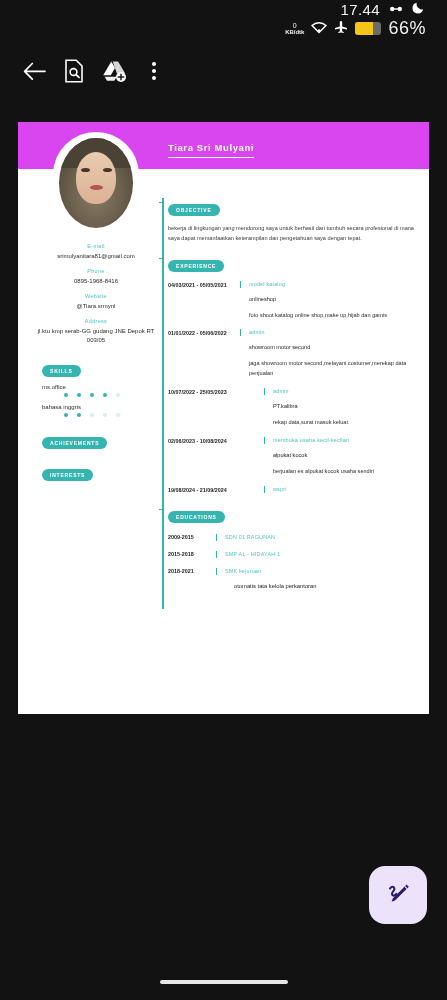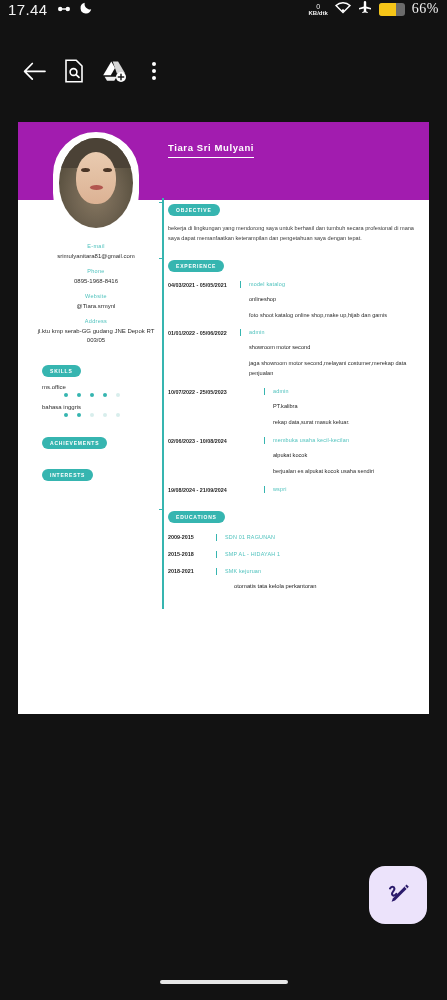--- a/index.html
+++ b/index.html
@@ -6,35 +6,35 @@
   html, body {
     width: 447px; height: 1000px;
     background: #121212;
     font-family: "Liberation Sans", sans-serif;
     overflow: hidden;
   }
   .phone { position: relative; width: 447px; height: 1000px; background: #121212; }
 
   
   .statusbar {
-    height: 44px; display: flex; align-items: flex-start;
-    padding: 0 8px; color: #f2f2f2;
+    height: 44px; display: flex; align-items: flex-end;
+    padding: 0 21px; color: #f2f2f2; flex-direction: column;
   }
   .sb-left { display: flex; align-items: center; gap: 9px; }
   .sb-time { font-size: 15px; letter-spacing: .4px; font-weight: 400; }
   .sb-right { margin-left: auto; display: flex; align-items: center; gap: 7px; }
   .sb-net { display: flex; flex-direction: column; align-items: center; line-height: 1; }
   .sb-net .n1 { font-size: 7px; }
   .sb-net .n2 { font-size: 6px; font-weight: bold; }
   .sb-batt {
     width: 26px; height: 13px; border-radius: 3px; background: #6b6b6b;
     position: relative; overflow: hidden;
   }
   .sb-batt i { position: absolute; left: 0; top: 0; bottom: 0; width: 66%; background: #f5c518; }
-  .sb-pct { font-size: 14px; letter-spacing: .5px; font-family: Liberation Serif, serif; }
+  .sb-pct { font-size: 18px; letter-spacing: .5px; }
 
   
   .toolbar {
     height: 54px; display: flex; align-items: center; gap: 0;
     padding: 0 14px; color: #ffffff;
   }
   .tb-icon {
     width: 40px; height: 40px; display: flex; align-items: center;
     justify-content: center; flex: 0 0 auto;
   }
@@ -45,21 +45,21 @@
   }
   .dots { display: flex; flex-direction: column; gap: 3px; align-items: center; }
   .dots span { width: 4px; height: 4px; border-radius: 50%; background: #fff; display: block; }
 
   
   .doc {
     position: absolute; left: 18px; top: 122px;
     width: 411px; height: 592px; background: #ffffff;
     overflow: hidden;
   }
-  .doc-head { height: 78px; background: #a21caf; position: relative; }
+  .doc-head { height: 47px; background: #d946ef; position: relative; }
   .doc-name {
     position: absolute; left: 150px; top: 20px;
     color: #ffffff; font-size: 9.5px; font-weight: bold;
     letter-spacing: .6px; padding-bottom: 4px;
     border-bottom: 1.5px solid #ffffff; display: inline-block;
   }
 
   
   .sidebar {
     position: absolute; left: 18px; top: 10px; width: 120px;

